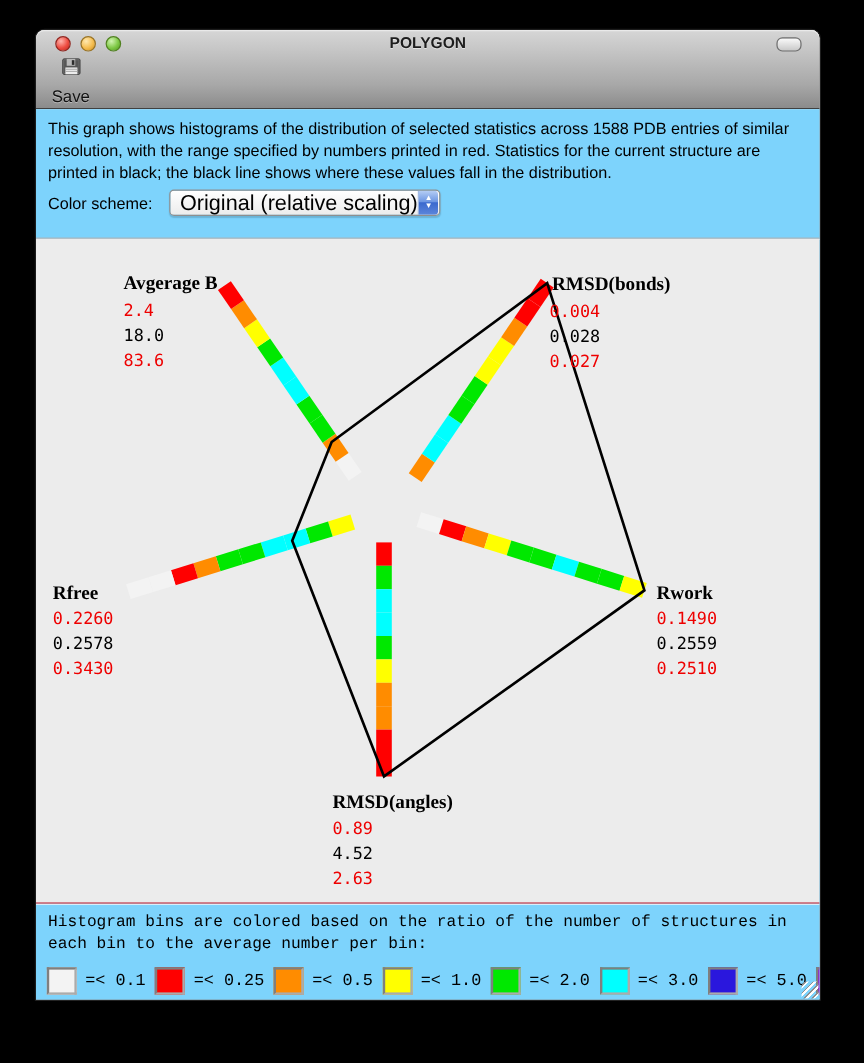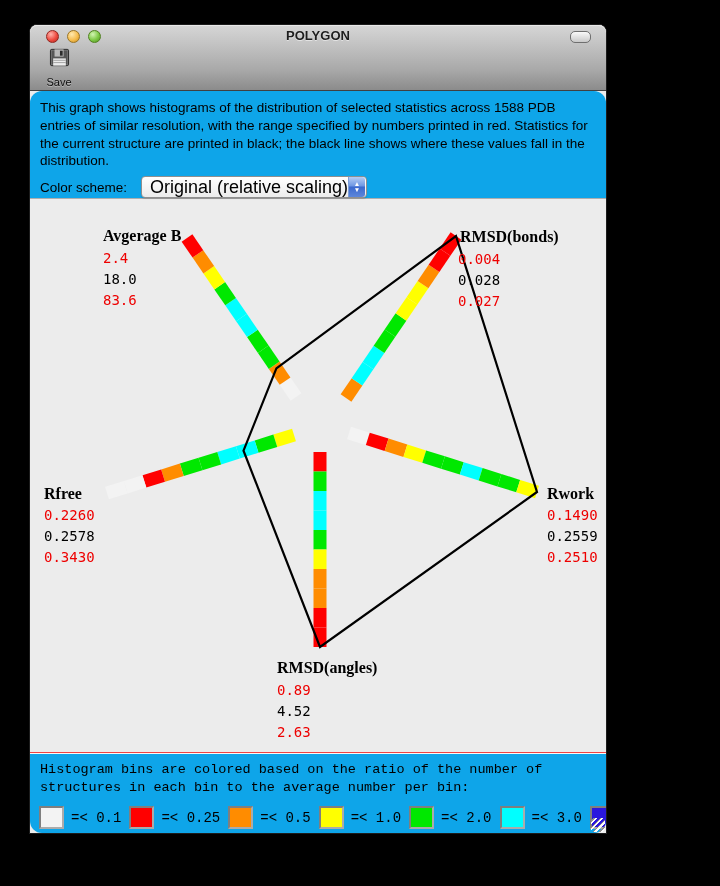--- a/index.html
+++ b/index.html
@@ -1,39 +1,39 @@
 <!DOCTYPE html>
 <html><head>
 <meta charset="utf-8">
 <style>
   html,body{margin:0;padding:0;background:#000;width:720px;height:886px;overflow:hidden;
     font-family:"Liberation Sans",sans-serif;}
-  .window{position:absolute;left:29px;top:24px;width:578px;height:810px;
+  .window{position:absolute;left:29px;top:24px;width:655px;height:810px;
     background:#ececec;border-radius:8px 8px 0 0;box-sizing:border-box;
     border:1px solid #1c1c1c;box-shadow:0 10px 30px rgba(0,0,0,.7);}
   .header{height:65px;border-radius:7px 7px 0 0;border-bottom:1px solid #404040;
     background:linear-gradient(180deg,#d6d6d6 0%,#c6c6c6 25%,#a8a8a8 70%,#8b8b8b 100%);
     box-shadow:inset 0 1px 0 #e9e9e9;position:relative;}
   .titlebar{height:22px;position:relative;}
   .lights{position:absolute;left:16px;top:5px;display:flex;gap:8px;}
   .light{width:13px;height:13px;border-radius:50%;display:inline-block;box-sizing:border-box;}
   .light.red{background:radial-gradient(circle at 35% 30%,#ffb3ab,#ee4b40 55%,#b02820);border:1px solid #912620;}
   .light.yellow{background:radial-gradient(circle at 35% 30%,#ffe9b0,#f5bd4f 55%,#c98c1e);border:1px solid #9a7424;}
   .light.green{background:radial-gradient(circle at 35% 30%,#d2f4b2,#7ec845 55%,#4f9222);border:1px solid #50811f;}
   .title{position:absolute;left:0;right:0;top:3px;text-align:center;font-size:13px;
     font-weight:bold;color:#1d1d1d;text-shadow:0 1px 0 rgba(255,255,255,.5);}
   .pill{position:absolute;right:15px;top:6px;width:19px;height:10px;border-radius:5px;
     border:1px solid #6f6f6f;background:linear-gradient(#fafafa,#c9c9c9);}
   .toolbar{position:absolute;left:0;top:22px;height:43px;width:100%;}
   .savebtn{position:absolute;left:8px;top:1px;width:42px;height:40px;display:flex;
     flex-direction:column;align-items:center;justify-content:flex-start;cursor:default;}
   .savebtn svg{display:block;}
-  .savebtn span{font-size:11px;color:#111;margin-top:9px;text-shadow:0 1px 0 rgba(255,255,255,.35);}
-  .content{position:absolute;left:0;top:66px;right:0;bottom:0;background:#0ea5e9;
-    border-radius:12px;overflow:hidden;}
+  .savebtn span{font-size:14px;color:#111;margin-top:9px;text-shadow:0 1px 0 rgba(255,255,255,.35);}
+  .content{position:absolute;left:0;top:66px;right:0;bottom:0;background:#7dd3fc;
+    border-radius:0;overflow:hidden;}
   .intro-panel{height:99px;border-bottom:1px solid #aeaeae;box-shadow:0 1px 0 #f6f6f6;}
   .intro{margin:8px 12px 6px 10px;font-size:13.5px;line-height:1.32;color:#000;max-width:636px;}
   .cs-row{margin-left:10px;display:flex;align-items:center;}
   .cs-label{font-size:13.5px;color:#000;}
   .popup{margin-left:14px;width:226px;height:22px;box-sizing:border-box;border:1px solid #8f8f8f;
     border-radius:4px;background:linear-gradient(#ffffff,#ececec);display:flex;align-items:center;
     justify-content:space-between;box-shadow:0 1px 1px rgba(0,0,0,.15);}
   .popup-text{font-size:18px;color:#000;padding-left:8px;white-space:nowrap;}
   .stepper{width:18px;height:20px;margin-right:1px;border-radius:0 3px 3px 0;
     background:linear-gradient(#b5cdf4 0%,#6e97e3 45%,#3b69ce 50%,#5c86db 100%);

